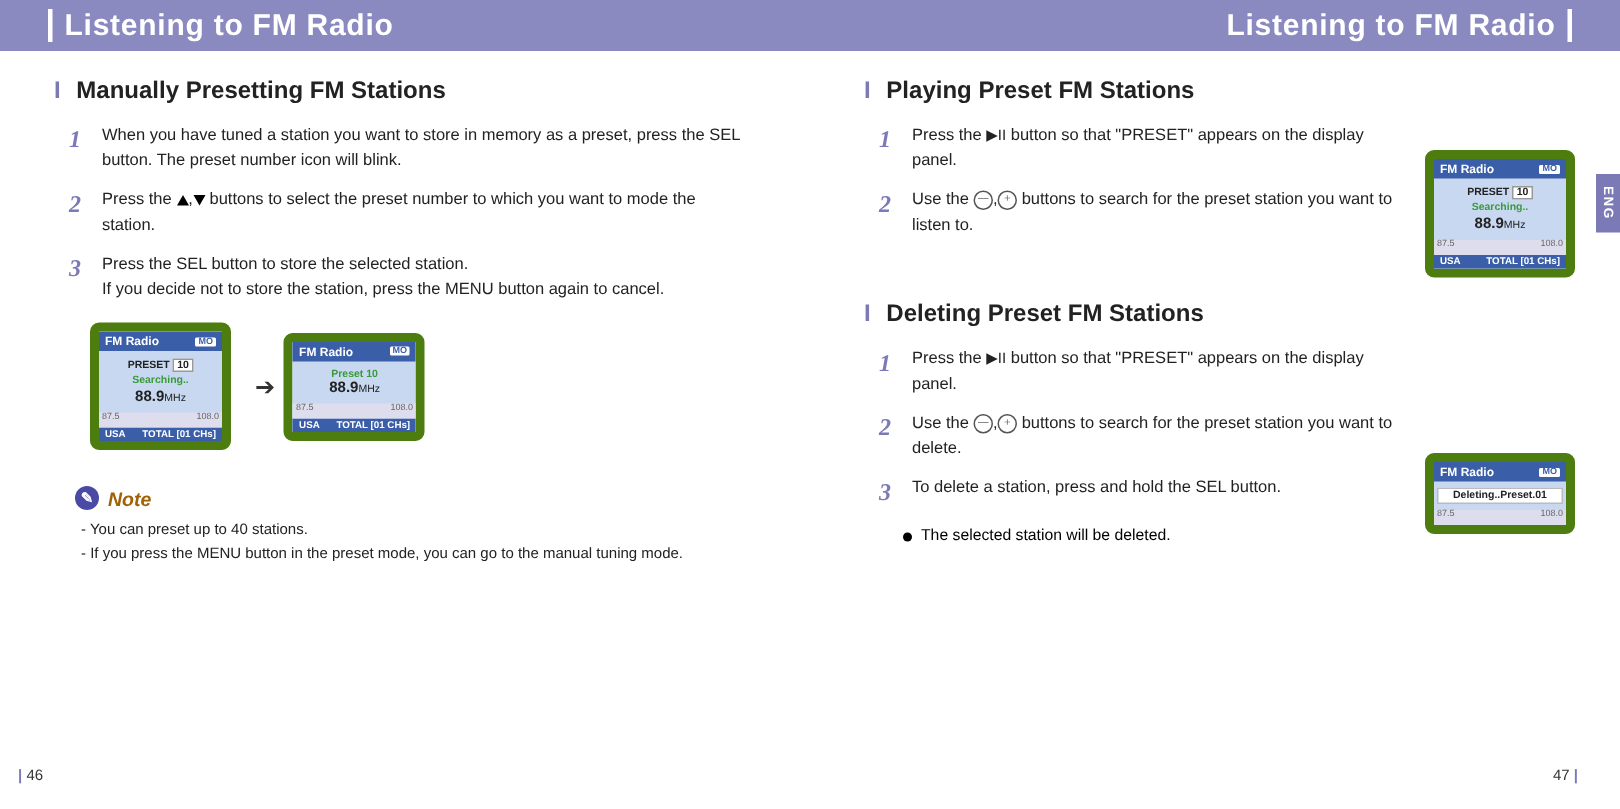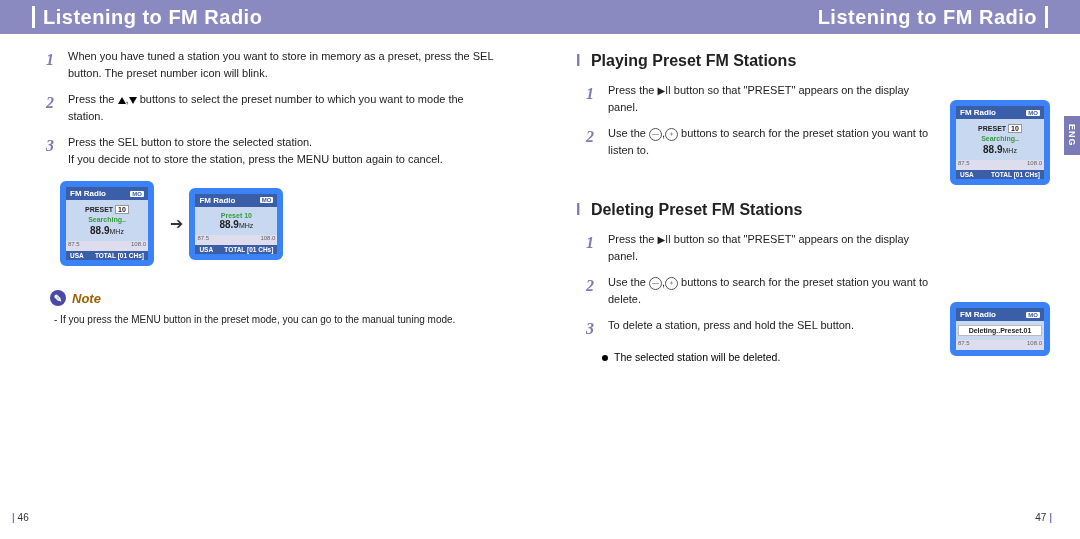--- a/index.html
+++ b/index.html
@@ -26,21 +26,21 @@
   .note-item{font-size:10px;color:#222;margin-left:4px;line-height:1.6}
   .note-item::before{content:"- "}
   .pagenum{position:absolute;bottom:16px;font-size:10px;color:#333}
   .pagenum.left{left:12px}
   .pagenum.right{right:28px}
   .pagemark{color:#7b7ab6;font-weight:bold}
   .lang-tab{position:absolute;right:0;top:116px;background:#7b7ab6;color:#fff;font-size:9px;writing-mode:vertical-rl;padding:8px 3px;letter-spacing:1px;font-weight:bold}
   .right-body{padding-right:110px}
   
   .dev-row{display:flex;align-items:center;margin:14px 0 0 60px}
-  .dev{width:94px;border:6px solid #3b82f6;border-radius:6px;background:#c4b5fd;padding:0;font-size:0;position:relative;margin-right:10px}
+  .dev{width:94px;border:6px solid #4d7c0f;border-radius:6px;background:#c4b5fd;padding:0;font-size:0;position:relative;margin-right:10px}
   .dev-inner{background:#c7d8f0}
   .dev-top{background:#3a5fa8;color:#fff;font-size:8px;font-weight:bold;padding:2px 4px;display:flex;align-items:center;justify-content:space-between}
   .dev-top .mo{background:#fff;color:#3a5fa8;font-size:6px;padding:0 2px;border-radius:1px}
   .dev-mid{padding:5px 4px;text-align:center}
   .dev-mid .preset{font-size:7px;font-weight:bold;color:#222}
   .dev-mid .preset .boxn{display:inline-block;border:1px solid #999;background:#fff;padding:0 2px;font-size:7px;margin-left:2px}
   .dev-mid .search{font-size:7px;color:#3a9a3a;font-weight:bold;margin:2px 0}
   .dev-mid .freq{font-size:10px;font-weight:bold;color:#222}
   .dev-mid .mhz{font-size:7px;color:#222}
   .dev-bar{background:#dde;height:10px;position:relative}
@@ -63,20 +63,24 @@
 <body>
 
 <div class="spread">
 
   <div class="page">
     <div class="header-bar left">
       <span class="vbar"></span>
       <span class="ht">Listening to FM Radio</span>
     </div>
 
+    <div class="section-title">
+      <span class="tick">I</span>
+      <span>Manually Presetting FM Stations</span>
+    </div>
 
     <div class="steps">
       <div class="step">
         <div class="num">1</div>
         <div class="txt">When you have tuned a station you want to store in memory as a preset, press the SEL button. The preset number icon will blink.</div>
       </div>
       <div class="step">
         <div class="num">2</div>
         <div class="txt">
           <span>Press the </span>
@@ -136,20 +140,21 @@
             </div>
         </div>
       </div>
     </div>
 
     <div class="note-block">
       <div class="note-head">
         <div class="note-icon">✎</div>
         <div class="note-label">Note</div>
       </div>
+      <div class="note-item">You can preset up to 40 stations.</div>
       <div class="note-item">If you press the MENU button in the preset mode, you can go to the manual tuning mode.</div>
     </div>
 
     <div class="pagenum left"><span class="pagemark">|</span> <span>46</span></div>
   </div>
 
   <div class="page">
     <div class="header-bar right">
       <span class="ht">Listening to FM Radio</span>
       <span class="vbar"></span>

